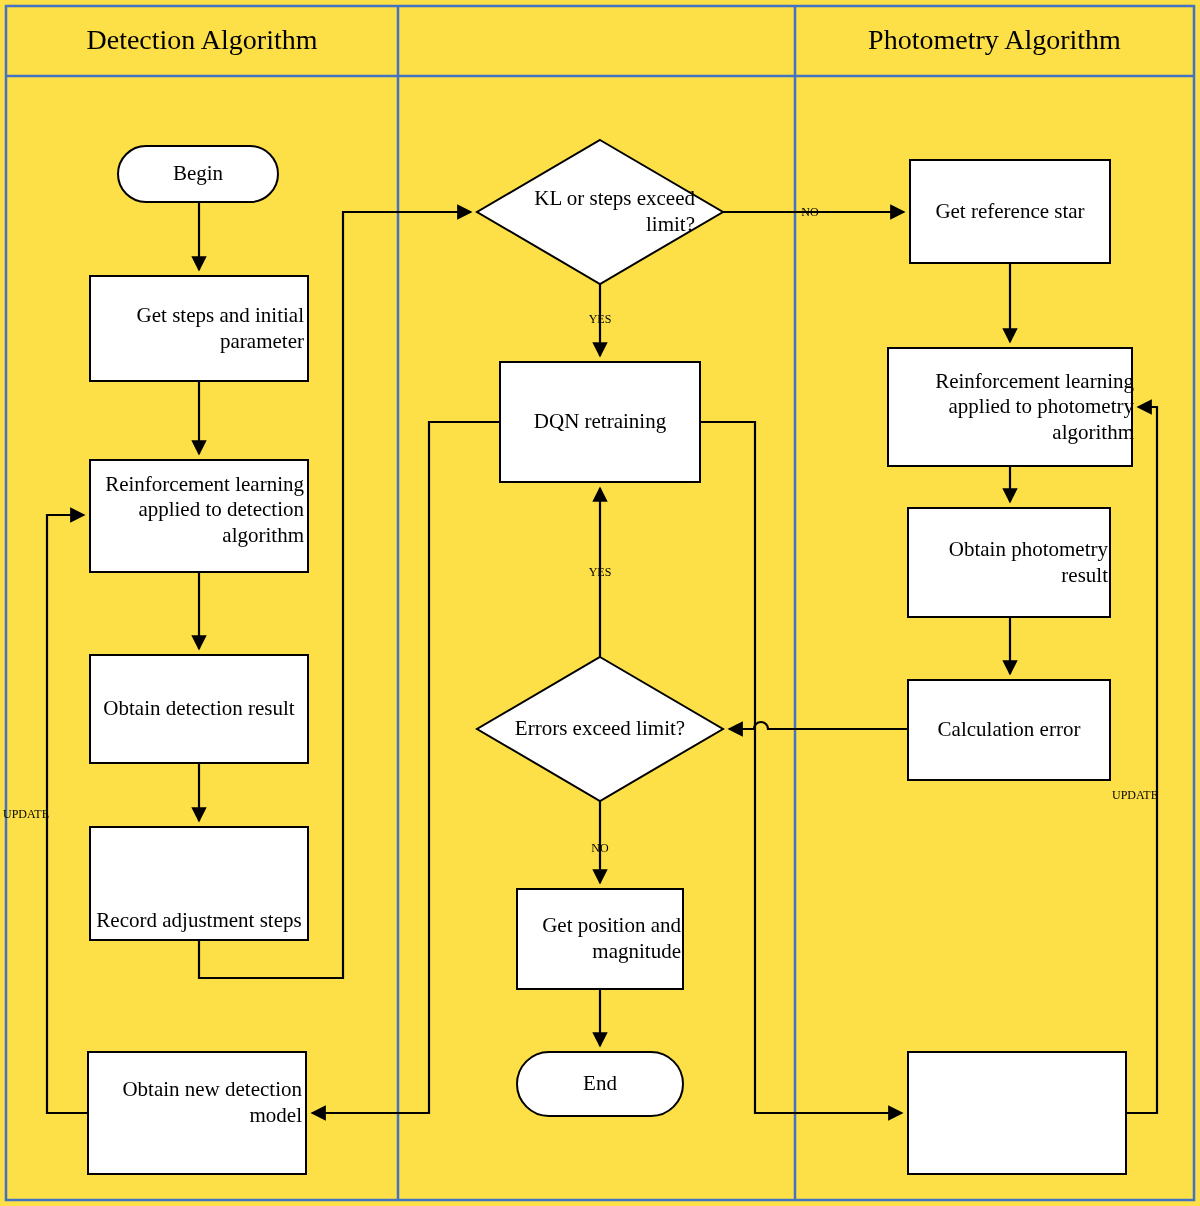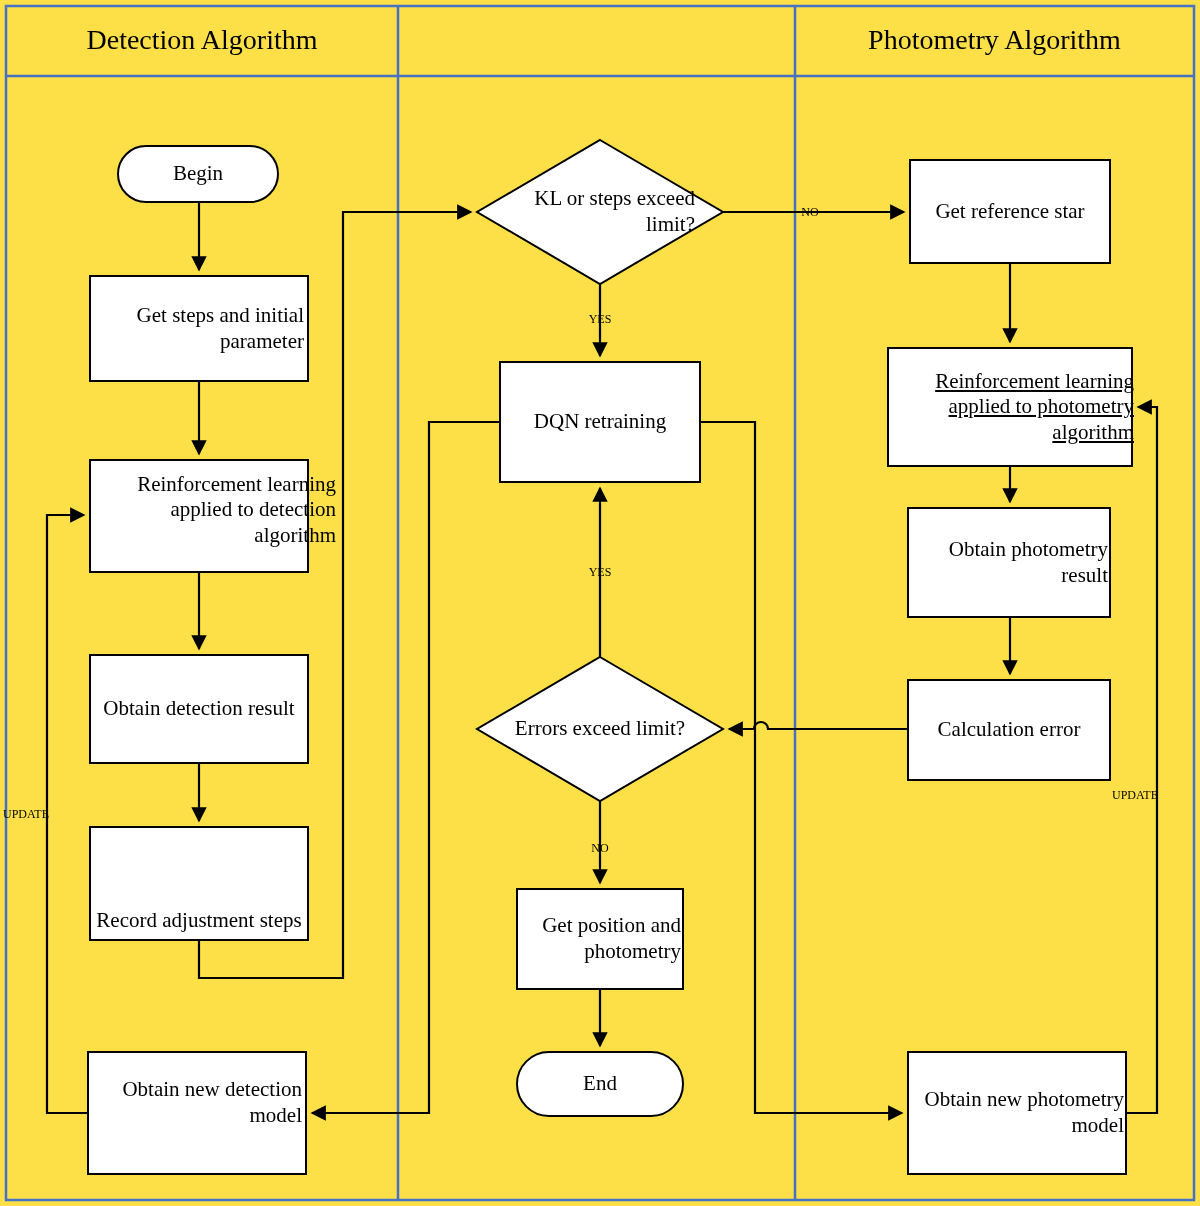--- a/index.html
+++ b/index.html
@@ -136,47 +136,46 @@
     </g>
   </svg>
 
   <div class="lane-title" style="left:6px; top:24px; width:392px;">Detection Algorithm</div>
   <div class="lane-title" style="left:795px; top:24px; width:399px;">Photometry Algorithm</div>
 
   <div class="node-label" style="left:118px; top:146px; width:160px; height:56px;">Begin</div>
 
   <div class="node-label" style="left:94px; top:276px; width:210px; height:105px;">Get steps and initial parameter</div>
 
-  <div class="node-label" style="left:94px; top:460px; width:210px; height:100px;margin-left:32px;">Reinforcement learning applied to detection algorithm</div>
+  <div class="node-label" style="left:94px; top:460px; width:210px; height:100px;">Reinforcement learning applied to detection algorithm</div>
 
   <div class="node-label" style="left:94px; top:655px; width:210px; height:108px;">Obtain detection result</div>
 
   <div class="node-label" style="left:94px; top:827px; width:210px; height:113px;margin-top:37px;">Record adjustment steps</div>
 
   <div class="node-label" style="left:92px; top:1052px; width:210px; height:101px;">Obtain new detection model</div>
 
   <div class="node-label" style="left:505px; top:168px; width:190px; height:88px;">KL or steps exceed limit?</div>
 
   <div class="node-label" style="left:500px; top:362px; width:200px; height:120px;">DQN retraining</div>
 
   <div class="node-label" style="left:510px; top:685px; width:180px; height:88px;">Errors exceed limit?</div>
 
-  <div class="node-label" style="left:519px; top:889px; width:162px; height:100px;">Get position and photometry</div>
+  <div class="node-label" style="left:519px; top:889px; width:162px; height:100px;">Get position and magnitude</div>
 
   <div class="node-label" style="left:912px; top:160px; width:196px; height:103px;">Get reference star</div>
 
   <div class="node-label" style="left:517px; top:1052px; width:166px; height:64px;">End</div>
 
-  <div class="node-label" style="left:890px; top:348px; width:244px; height:118px;text-decoration:underline;">Reinforcement learning applied to photometry algorithm</div>
+  <div class="node-label" style="left:890px; top:348px; width:244px; height:118px;">Reinforcement learning applied to photometry algorithm</div>
 
   <div class="node-label" style="left:910px; top:508px; width:198px; height:109px;">Obtain photometry result</div>
 
   <div class="node-label" style="left:910px; top:680px; width:198px; height:100px;">Calculation error</div>
 
-  <div class="node-label" style="left:910px; top:1052px; width:214px; height:122px;">Obtain new photometry model</div>
 
   <div class="edge-label" style="left:780px; top:198px; width:60px;">NO</div>
 
   <div class="edge-label" style="left:570px; top:305px; width:60px;">YES</div>
 
   <div class="edge-label" style="left:570px; top:558px; width:60px;">YES</div>
 
   <div class="edge-label" style="left:572px; top:834px; width:56px;">NO</div>
 
   <div class="edge-label" style="left:3px; top:800px; width:86px; text-align:left;">UPDATE</div>

